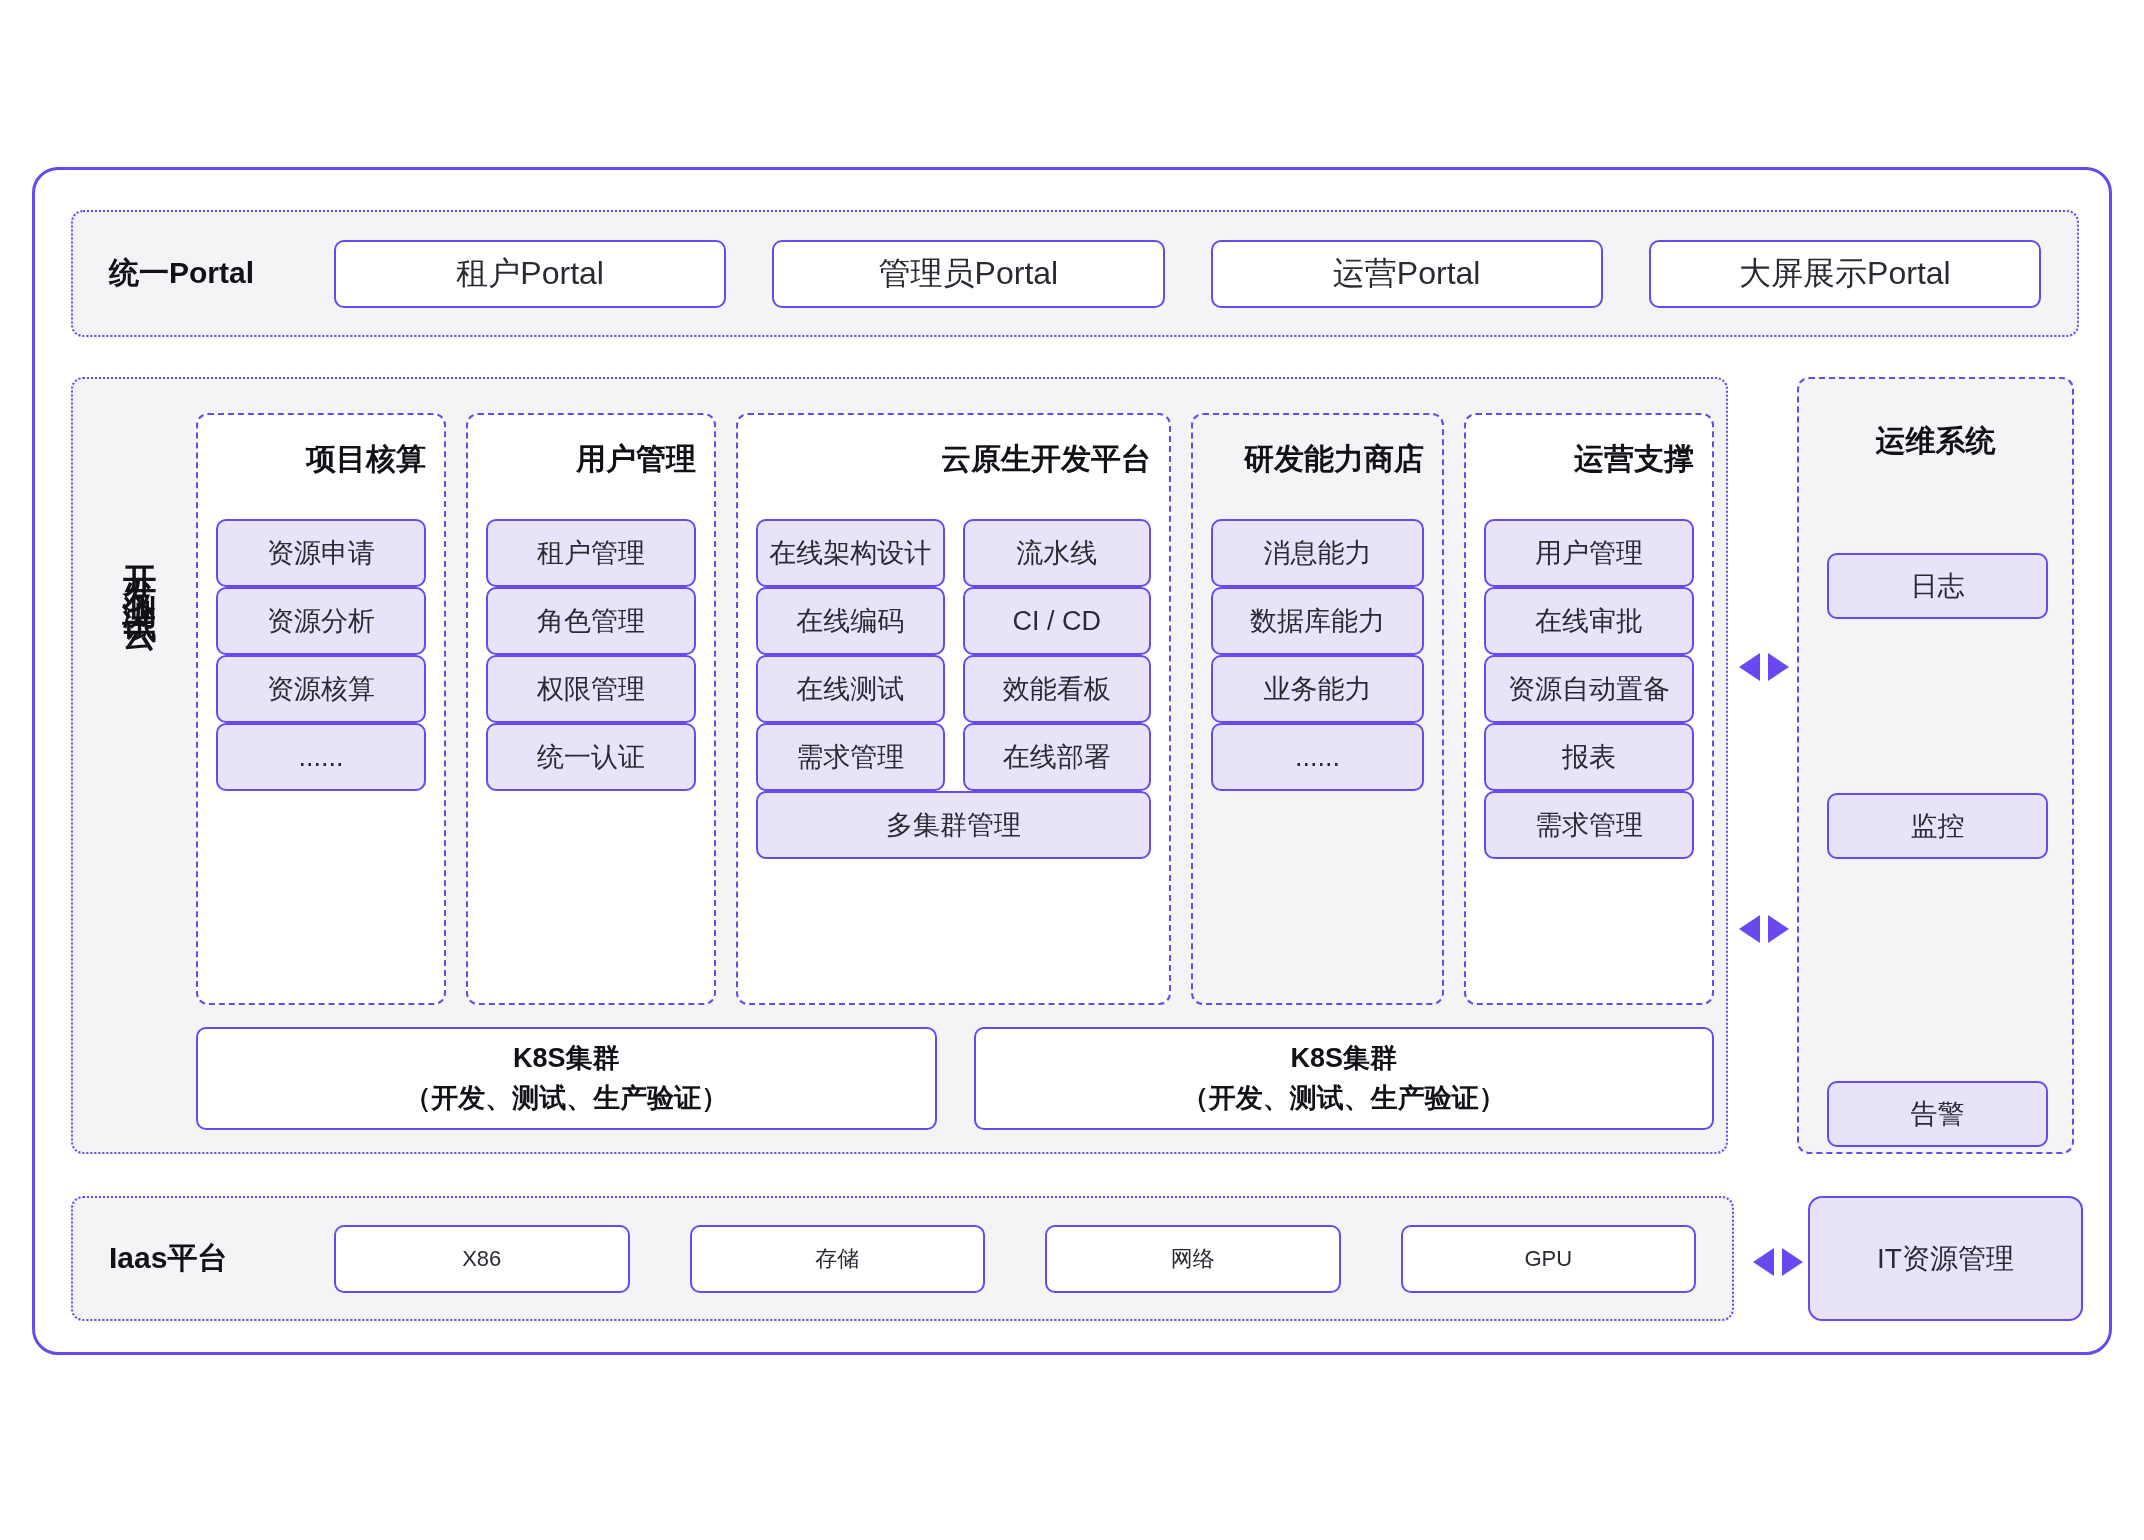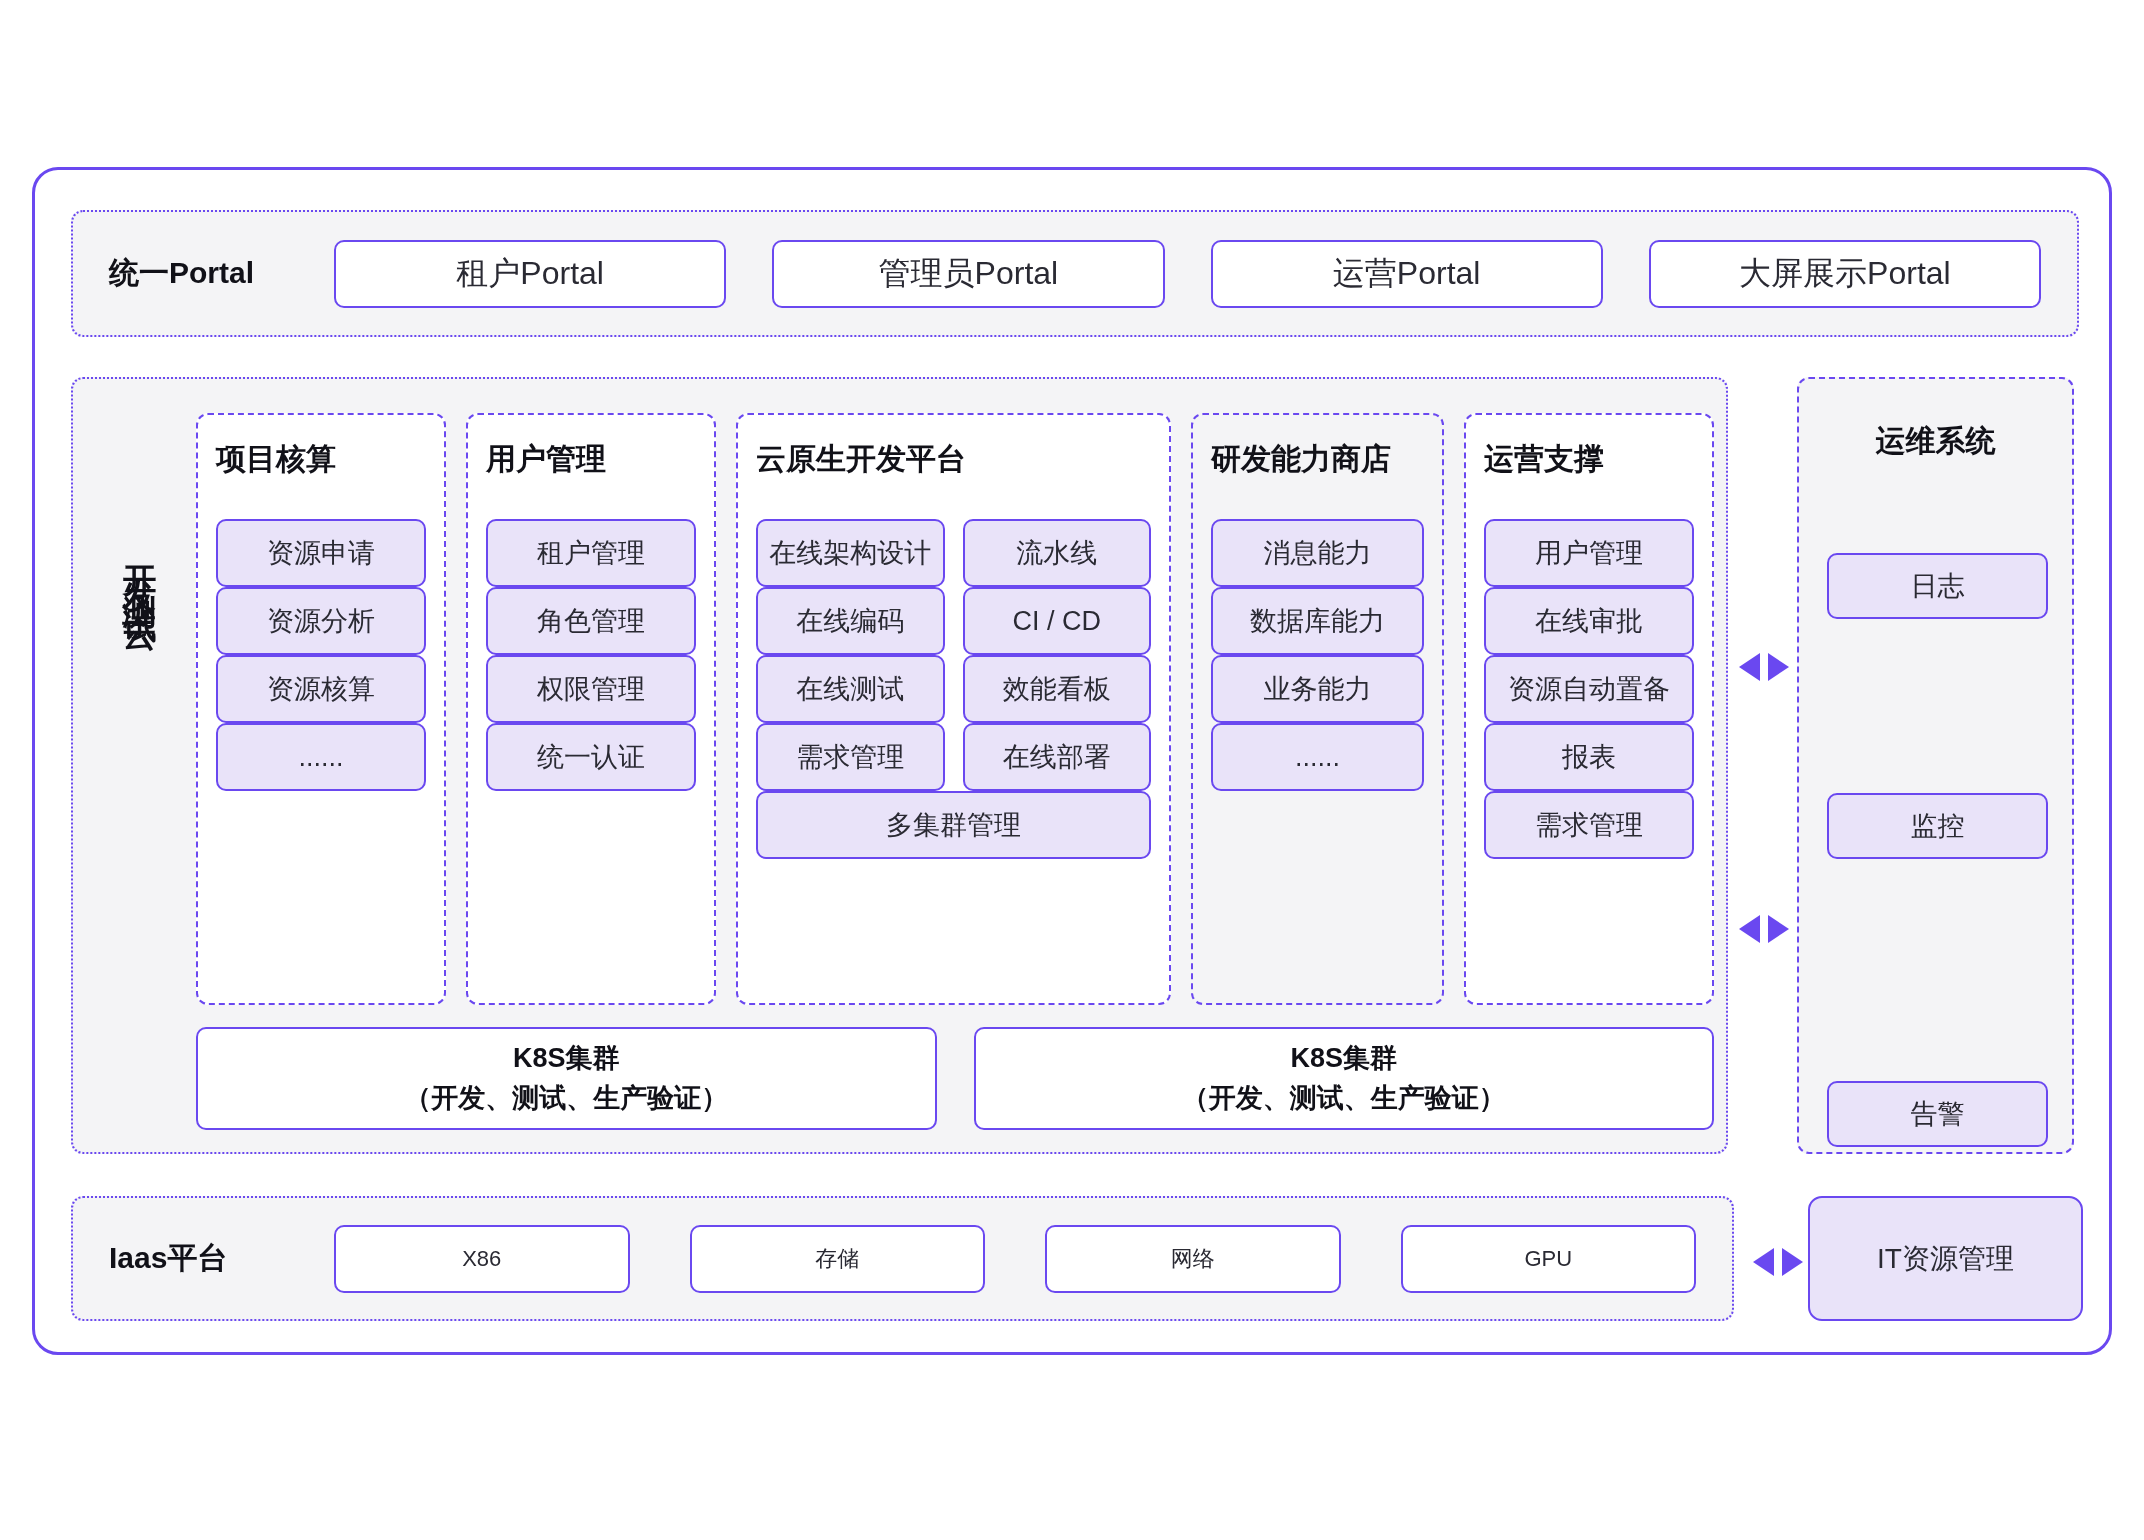--- a/index.html
+++ b/index.html
@@ -27,21 +27,21 @@
   
   .middle-section{position:absolute;left:36px;top:207px;width:1657px;height:777px;
     border:2px dotted var(--purple);border-radius:12px;background:var(--sectionbg);}
   .vlabel{position:absolute;left:44px;top:160px;writing-mode:vertical-lr;
     font-size:34px;font-weight:bold;color:var(--titlecol);letter-spacing:14px;}
   .mid-content{position:absolute;left:123px;top:34px;width:1518px;}
   .columns{display:flex;gap:20px;height:592px;}
   .panel{border:2px dashed var(--purple);border-radius:12px;background:var(--white);
     display:flex;flex-direction:column;padding:24px 18px 26px;}
   .panel.transparent{background:transparent;}
-  .panel-title{text-align:left;font-size:30px;font-weight:bold;color:var(--titlecol);line-height:40px;}
+  .panel-title{text-align:right;font-size:30px;font-weight:bold;color:var(--titlecol);line-height:40px;}
   .panel-items{flex:1;display:flex;flex-direction:column;justify-content:flex-start;margin-top:40px;}
   .pill{height:68px;background:var(--lavender);border:2px solid var(--purple);border-radius:10px;
     display:flex;align-items:center;justify-content:center;font-size:27px;color:var(--bodycol);white-space:nowrap;}
   .w1{width:250px;} .w2{width:250px;} .w3{width:435px;} .w4{width:253px;} .w5{width:250px;}
   .row{display:flex;gap:18px;}
   .row .pill{flex:1;}
   .k8s-row{margin-top:22px;display:flex;gap:37px;text-align:right;}
   .k8s-box{flex:1;height:103px;background:var(--white);border:2.5px solid var(--purple);border-radius:10px;
     display:flex;flex-direction:column;align-items:center;justify-content:center;
     font-size:27px;font-weight:bold;color:var(--titlecol);line-height:1.45;}

